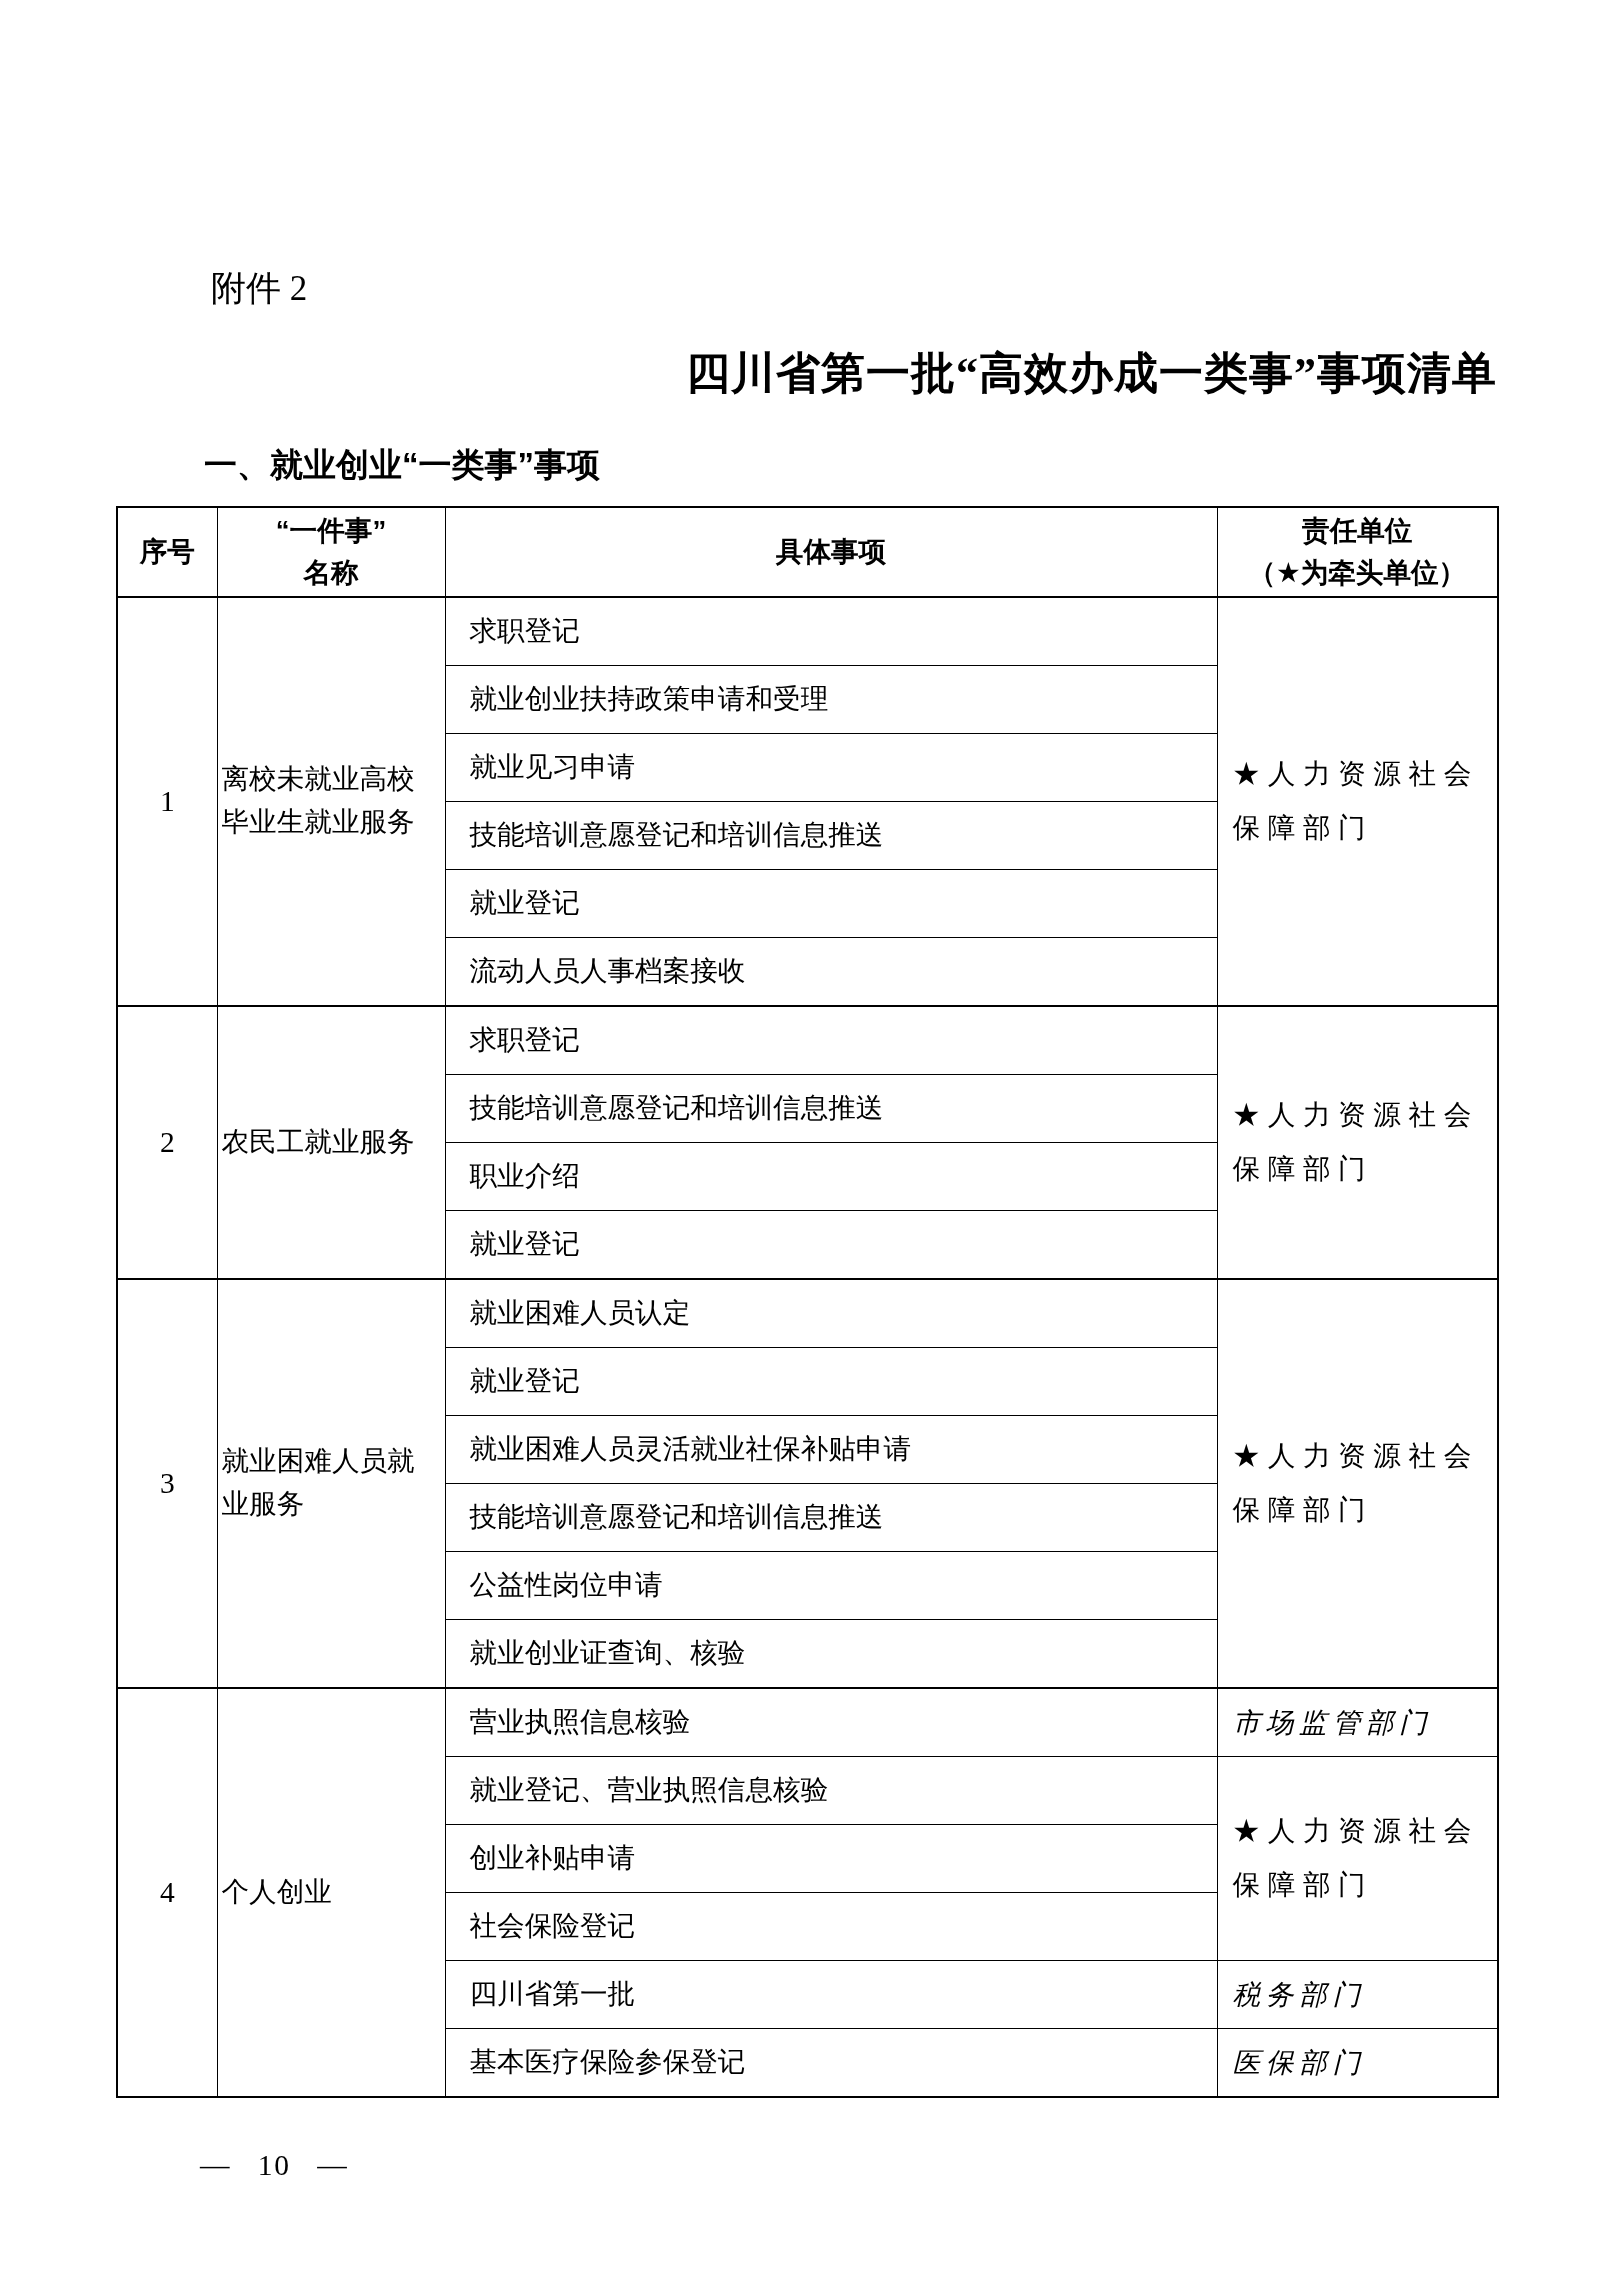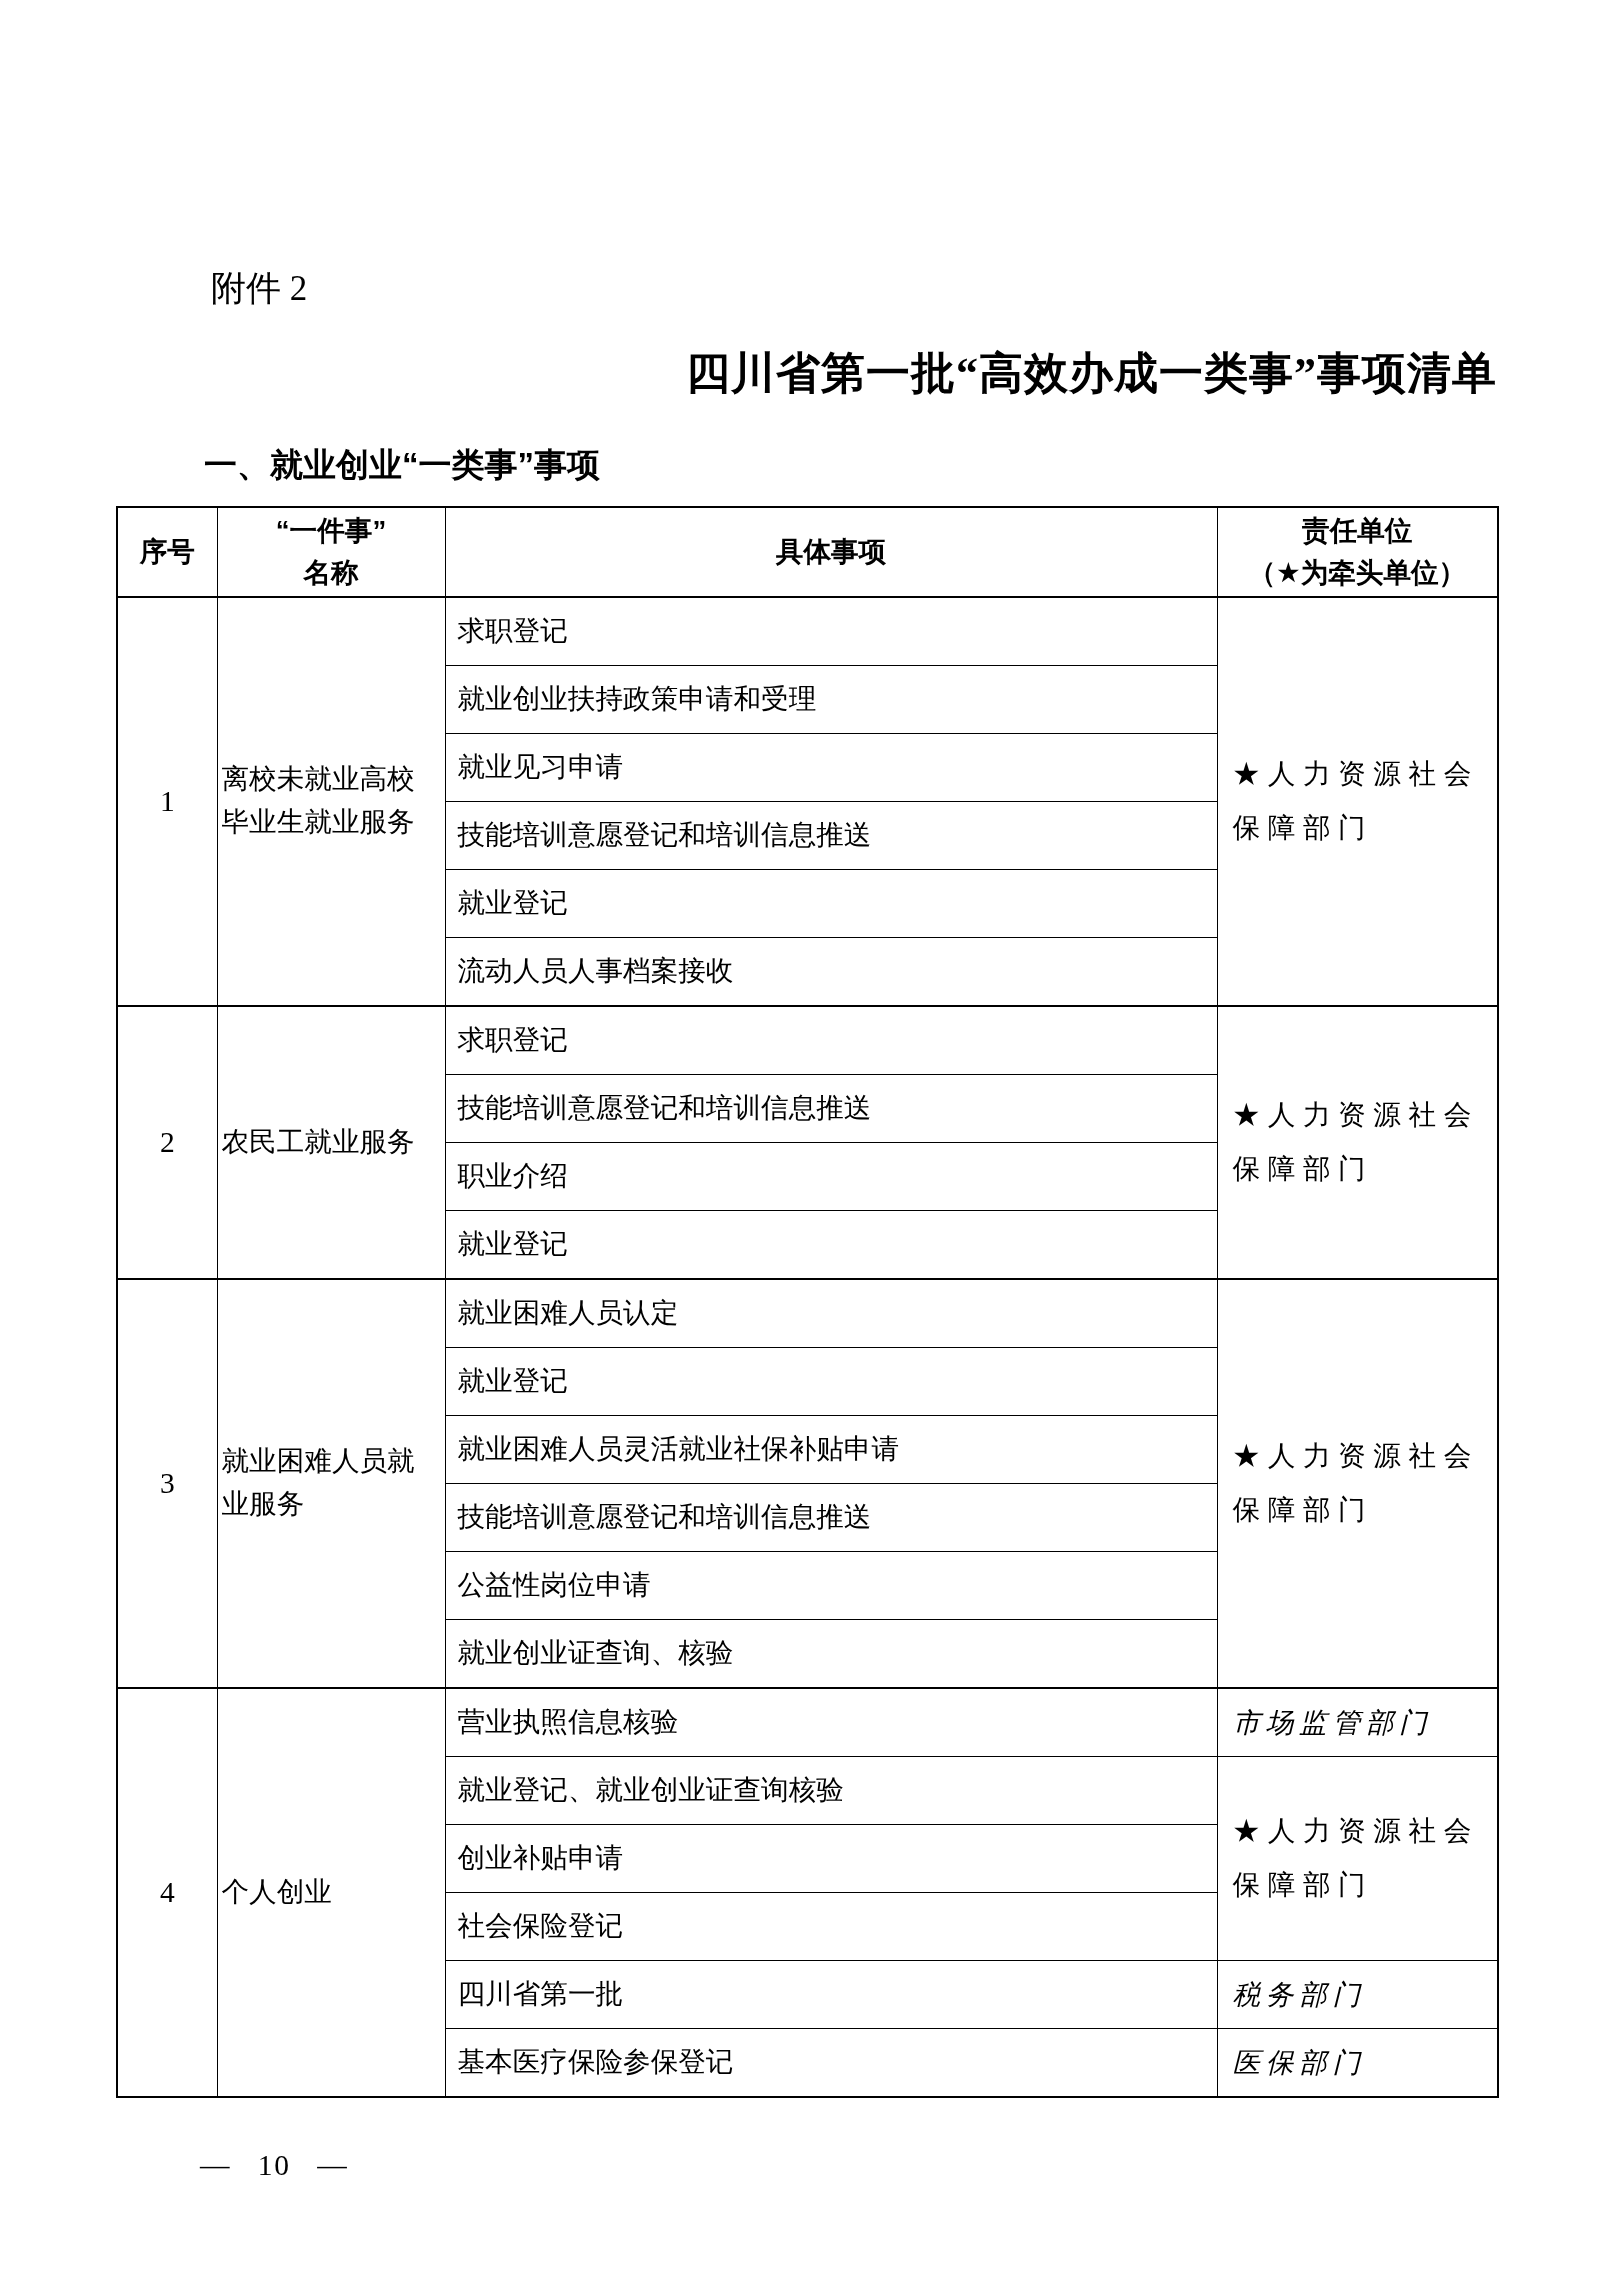--- a/index.html
+++ b/index.html
@@ -68,21 +68,21 @@
     font-weight: 700;
     font-size: 27.6px;
     text-align: center;
     white-space: pre-line;
     line-height: 1.5;
     padding: 0 1.9px;
   }
   td.item {
     height: 65px;
     font-size: 27.6px;
-    padding-left: 12px;
+    padding-left: 24px;
     padding-right: 7.6px;
     line-height: 1.4;
   }
   td.idx {
     text-align: center;
     font-size: 29.5px;
   }
   td.name {
     font-size: 27.6px;
     padding-left: 4px;
@@ -197,21 +197,21 @@
         <tr>
           <td class="item">就业创业证查询、核验</td>
         </tr>
         <tr class="group-start">
           <td class="idx" rowspan="6">4</td>
           <td class="name nowrap" rowspan="6">个人创业</td>
           <td class="item">营业执照信息核验</td>
           <td class="resp resp-single">市场监管部门</td>
         </tr>
         <tr>
-          <td class="item">就业登记、就业创业证查询核验</td>
+          <td class="item">就业登记、营业执照信息核验</td>
           <td class="resp resp-lead" rowspan="3">★人力资源社会保障部门</td>
         </tr>
         <tr>
           <td class="item">创业补贴申请</td>
         </tr>
         <tr>
           <td class="item">社会保险登记</td>
         </tr>
         <tr>
           <td class="item">四川省第一批</td>

